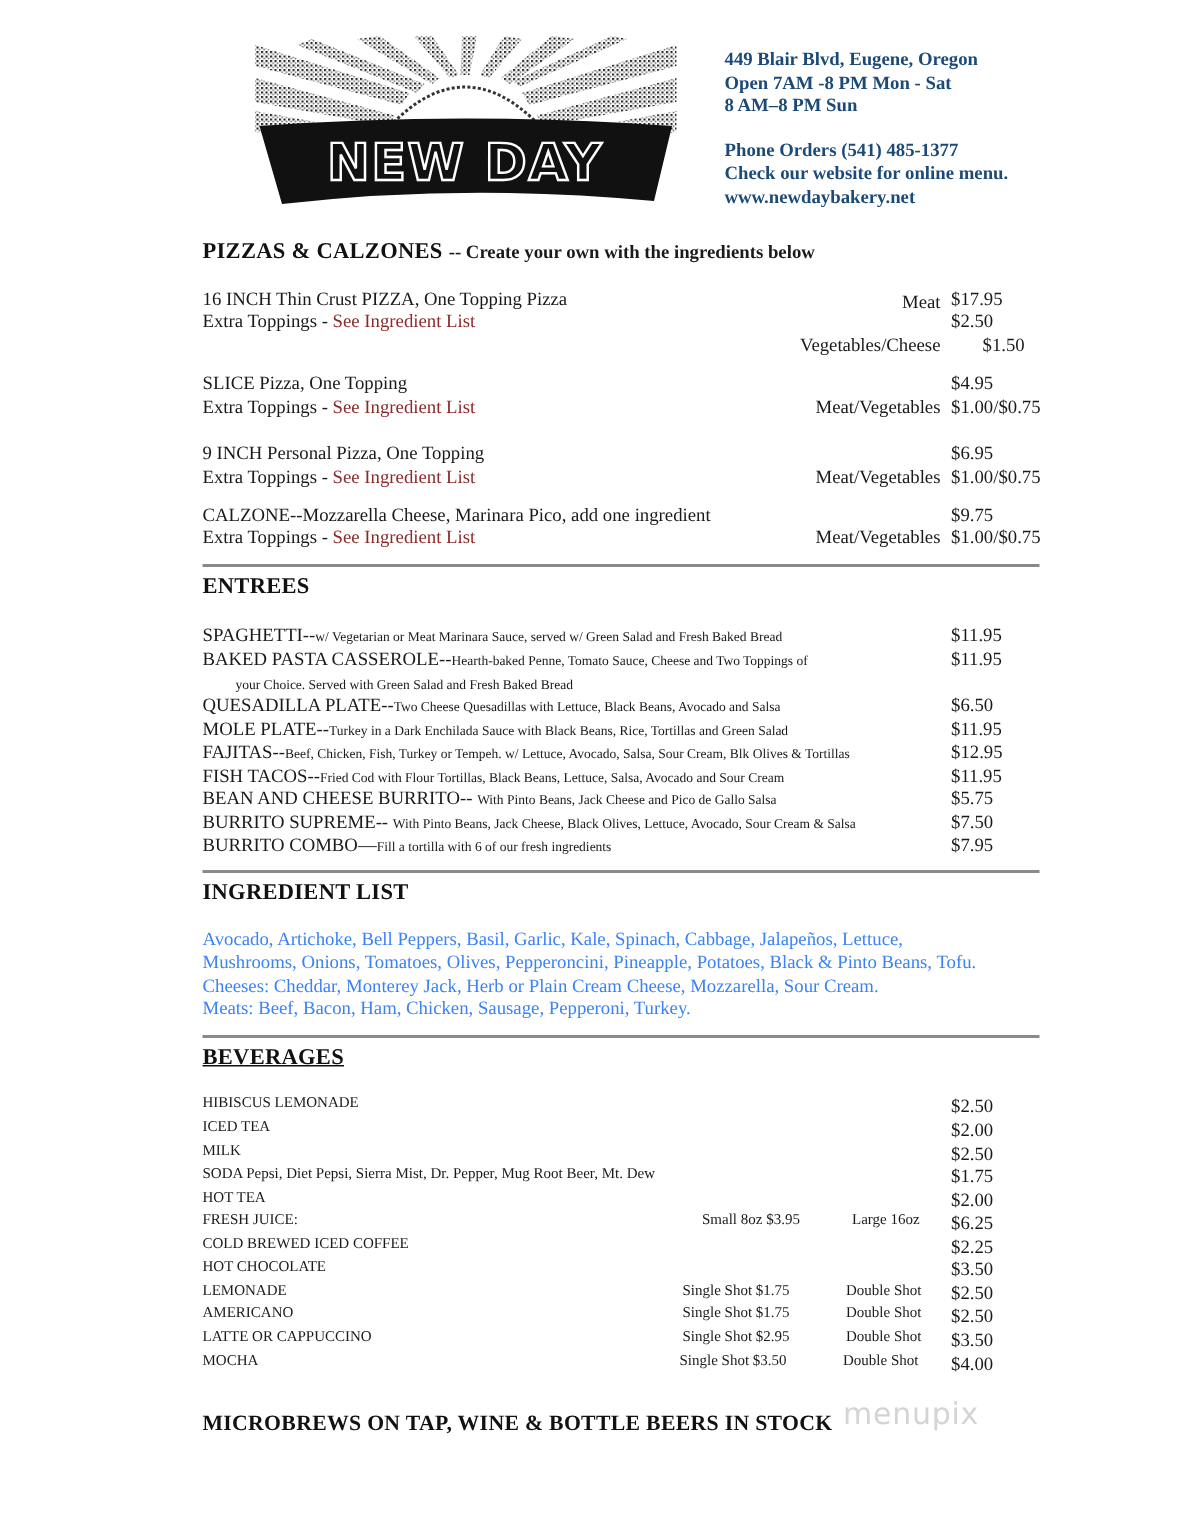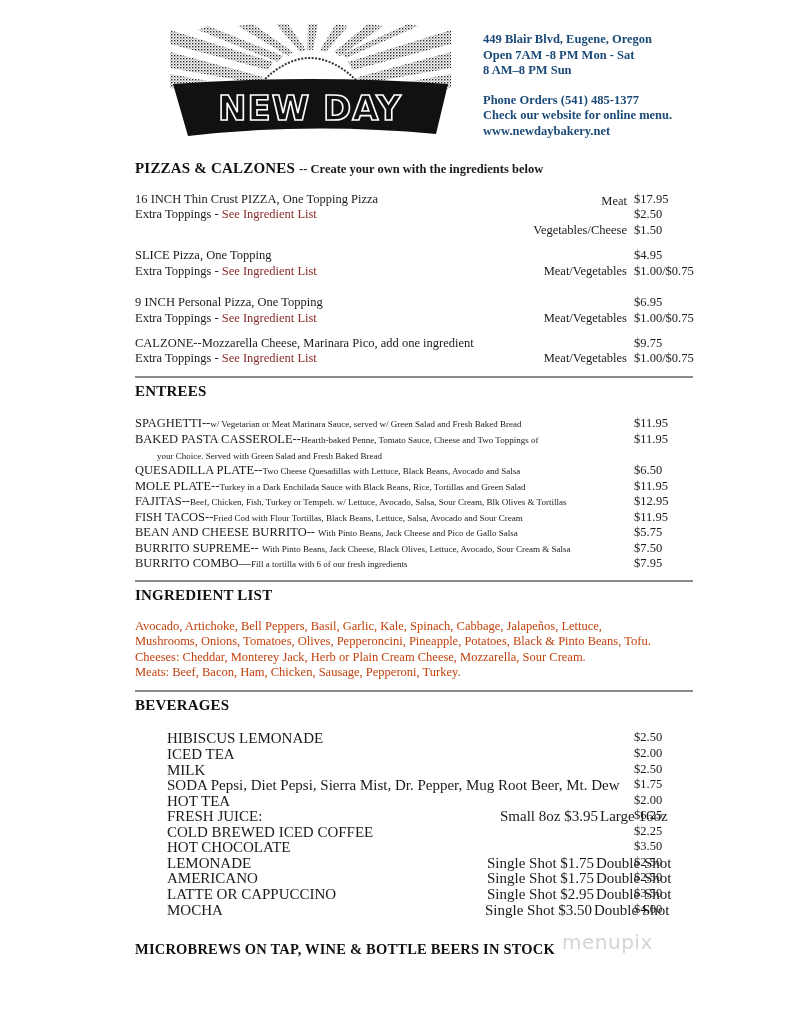--- a/index.html
+++ b/index.html
@@ -12,22 +12,22 @@
   #contact .gap { height:14px; }
   .sec-title { font-weight:bold; font-size:15px; letter-spacing:0.2px; color:#111; }
   .sec-sub { font-size:12.5px; font-weight:bold; }
   .rule { position:absolute; left:135px; width:558px; height:2px; background:#8a8a8a; }
   .line { position:absolute; left:135px; font-size:12.5px; line-height:15.5px; white-space:nowrap; }
   .red { color:#8b2a2a; }
   .price { position:absolute; left:634px; font-size:12.5px; white-space:nowrap; }
   .rlab { position:absolute; right:164px; font-size:12.5px; white-space:nowrap; text-align:right; }
   .ent-name { font-size:12.5px; }
   .ent-desc { font-size:9px; }
-  .ing { position:absolute; left:135px; font-size:12.5px; line-height:15.5px; color:#c2410c; white-space:nowrap; }
-  .bev { position:absolute; left:135px; font-size:15px; white-space:nowrap;margin-left:32px; }
+  .ing { position:absolute; left:135px; font-size:12.5px; line-height:15.5px; color:#3b82f6; white-space:nowrap; }
+  .bev { position:absolute; left:135px; font-size:10px; white-space:nowrap; }
   .watermark { position:absolute; left:562px; top:930px; font-family:"DejaVu Sans", sans-serif; font-size:20px; color:#d4d4d4; letter-spacing:0.5px; }
 </style>
 </head>
 <body>
 
 <div id="logo" class="abs">
   <svg width="285" height="120" viewBox="0 0 285 120">
     <defs>
       <pattern id="stip" width="3" height="3" patternUnits="userSpaceOnUse">
         <rect width="3" height="3" fill="#fff"></rect>
@@ -73,21 +73,21 @@
   <span class="sec-title">PIZZAS &amp; CALZONES</span>
   <span class="sec-sub">-- Create your own with the ingredients below</span>
 </div>
 
 <div class="line" style="top:192px;">16 INCH  Thin Crust PIZZA, One Topping Pizza</div>
 <div class="price" style="top:192px;">$17.95</div>
 <div class="line" style="top:207px;"><span>Extra Toppings - </span><span class="red">See Ingredient List</span></div>
 <div class="rlab" style="top:194px;margin-left:12px;">Meat</div>
 <div class="price" style="top:207px;">$2.50</div>
 <div class="rlab" style="top:223px;">Vegetables/Cheese</div>
-<div class="price" style="top:223px;">$1.50</div>
+<div class="price" style="top:223px;margin-left:21px;">$1.50</div>
 
 <div class="line" style="top:248px;">SLICE Pizza, One Topping</div>
 <div class="price" style="top:248px;">$4.95</div>
 <div class="line" style="top:264px;"><span>Extra Toppings - </span><span class="red">See Ingredient List</span></div>
 <div class="rlab" style="top:264px;">Meat/Vegetables</div>
 <div class="price" style="top:264px;">$1.00/$0.75</div>
 
 <div class="line" style="top:295px;">9 INCH Personal Pizza, One Topping</div>
 <div class="price" style="top:295px;">$6.95</div>
 <div class="line" style="top:311px;"><span>Extra Toppings - </span><span class="red">See Ingredient List</span></div>
@@ -135,21 +135,21 @@
 <div class="rule" style="top:580px;"></div>
 
 <div class="abs sec-title" style="left:135px; top:587px;">INGREDIENT LIST</div>
 <div class="ing" style="top:619px;">Avocado, Artichoke, Bell Peppers, Basil, Garlic, Kale, Spinach, Cabbage, Jalapeños, Lettuce,</div>
 <div class="ing" style="top:634px;">Mushrooms, Onions, Tomatoes, Olives, Pepperoncini, Pineapple, Potatoes, Black &amp; Pinto Beans, Tofu.</div>
 <div class="ing" style="top:650px;">Cheeses: Cheddar, Monterey Jack, Herb or Plain Cream Cheese, Mozzarella, Sour Cream.</div>
 <div class="ing" style="top:665px;">Meats: Beef, Bacon, Ham, Chicken, Sausage, Pepperoni, Turkey.</div>
 
 <div class="rule" style="top:690px;"></div>
 
-<div class="abs sec-title" style="left:135px; top:697px;">BEVERAGES</div>
+<div class="abs sec-title" style="left:135px; top:697px;text-decoration:underline;">BEVERAGES</div>
 
 <div class="bev" style="top:730px;">HIBISCUS LEMONADE</div>
 <div class="price" style="top:730px;">$2.50</div>
 <div class="bev" style="top:746px;">ICED TEA</div>
 <div class="price" style="top:746px;">$2.00</div>
 <div class="bev" style="top:762px;">MILK</div>
 <div class="price" style="top:762px;">$2.50</div>
 <div class="bev" style="top:777px;">SODA  Pepsi, Diet Pepsi, Sierra Mist, Dr. Pepper, Mug Root Beer, Mt. Dew</div>
 <div class="price" style="top:777px;">$1.75</div>
 <div class="bev" style="top:793px;">HOT TEA</div>

